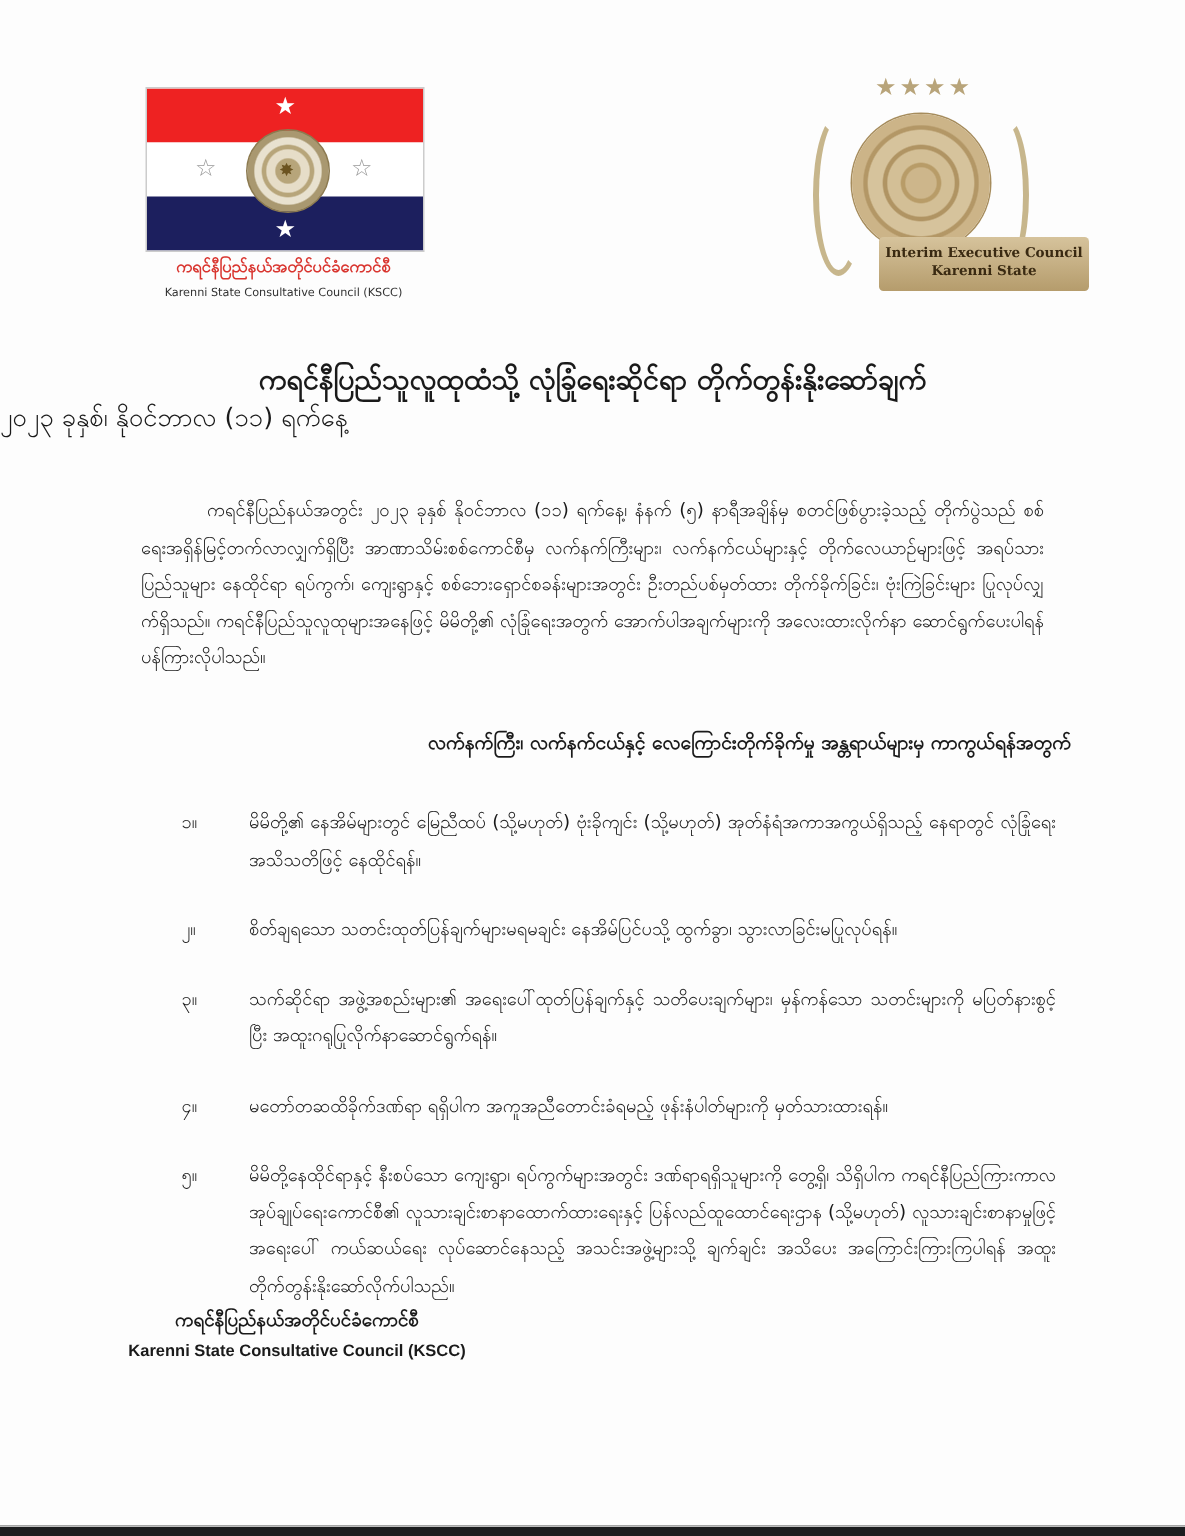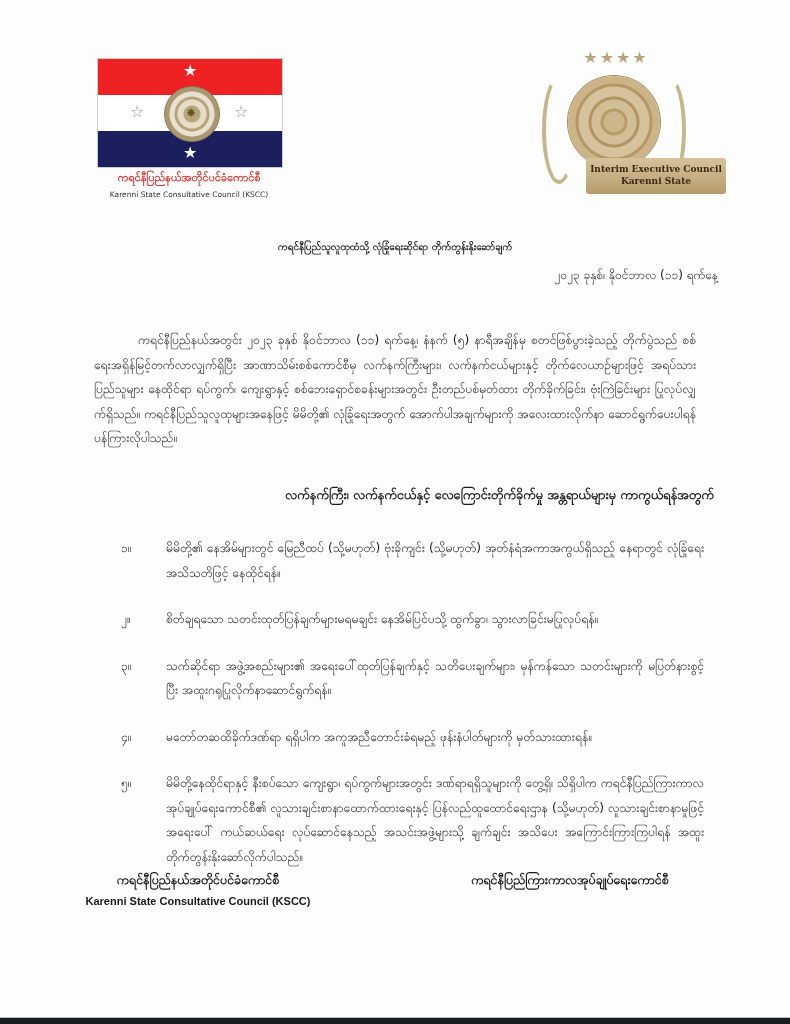--- a/index.html
+++ b/index.html
@@ -44,22 +44,22 @@
     box-shadow: 0 0 0 1px #a68c5c;
   }
   .ribbon {
     position: absolute; left: 16px; top: 110px; width: 140px; height: 36px;
     background: linear-gradient(#d6c39c, #b59c6c);
     border-radius: 3px;
     text-align: center; color: #3a2a12; font-family: "DejaVu Serif", "Liberation Serif", serif;
     font-weight: bold; font-size: 9px; line-height: 12px; padding-top: 5px; box-sizing: border-box; margin-left: 40px;
   }
 
-  .title { position: absolute; left: 0; top: 240px; width: 790px; text-align: center; font-weight: bold; font-size: 10px; }
-  .date { position: absolute; left: 0; top: 267px; width: 718px; text-align: right; font-size: 12px; }
+  .title { position: absolute; left: 0; top: 240px; width: 790px; text-align: center; font-weight: bold; font-size: 19px; }
+  .date { position: absolute; left: 0; top: 267px; width: 718px; text-align: left; font-size: 17px; }
 
   .para {
     position: absolute; left: 94px; top: 328px; width: 602px;
     font-size: 12.2px; line-height: 24.5px; text-align: justify; text-indent: 44px;
   }
   .subheading { position: absolute; left: 94px; top: 486px; width: 620px; font-weight: bold; font-size: 12.8px; text-align: right; }
 
   .list { position: absolute; left: 94px; top: 514px; width: 610px; }
   .item { position: relative; margin-bottom: 13px; }
   .item-num { position: absolute; left: 27px; top: 0; width: 30px; font-size: 12px; line-height: 24.5px; }
@@ -132,17 +132,16 @@
       <span class="item-num">၅။</span>
       <div class="item-text">မိမိတို့နေထိုင်ရာနှင့် နီးစပ်သော ကျေးရွာ၊ ရပ်ကွက်များအတွင်း ဒဏ်ရာရရှိသူများကို တွေ့ရှိ၊ သိရှိပါက ကရင်နီပြည်ကြားကာလအုပ်ချုပ်ရေးကောင်စီ၏ လူသားချင်းစာနာထောက်ထားရေးနှင့် ပြန်လည်ထူထောင်ရေးဌာန (သို့မဟုတ်) လူသားချင်းစာနာမှုဖြင့် အရေးပေါ် ကယ်ဆယ်ရေး လုပ်ဆောင်နေသည့် အသင်းအဖွဲ့များသို့ ချက်ချင်း အသိပေး အကြောင်းကြားကြပါရန် အထူးတိုက်တွန်းနိုးဆော်လိုက်ပါသည်။</div>
     </div>
   </div>
 
   <div class="sig left">
     <div class="sig-mm">ကရင်နီပြည်နယ်အတိုင်ပင်ခံကောင်စီ</div>
     <div class="sig-en">Karenni State Consultative Council (KSCC)</div>
   </div>
   <div class="sig right">
-    <div class="sig-mm">ကရင်နီပြည်ကြားကာလအုပ်ချုပ်ရေးကောင်စီ</div>
   </div>
 </div>
 
 <div class="bottom-bar"></div>
 
 </body></html>

